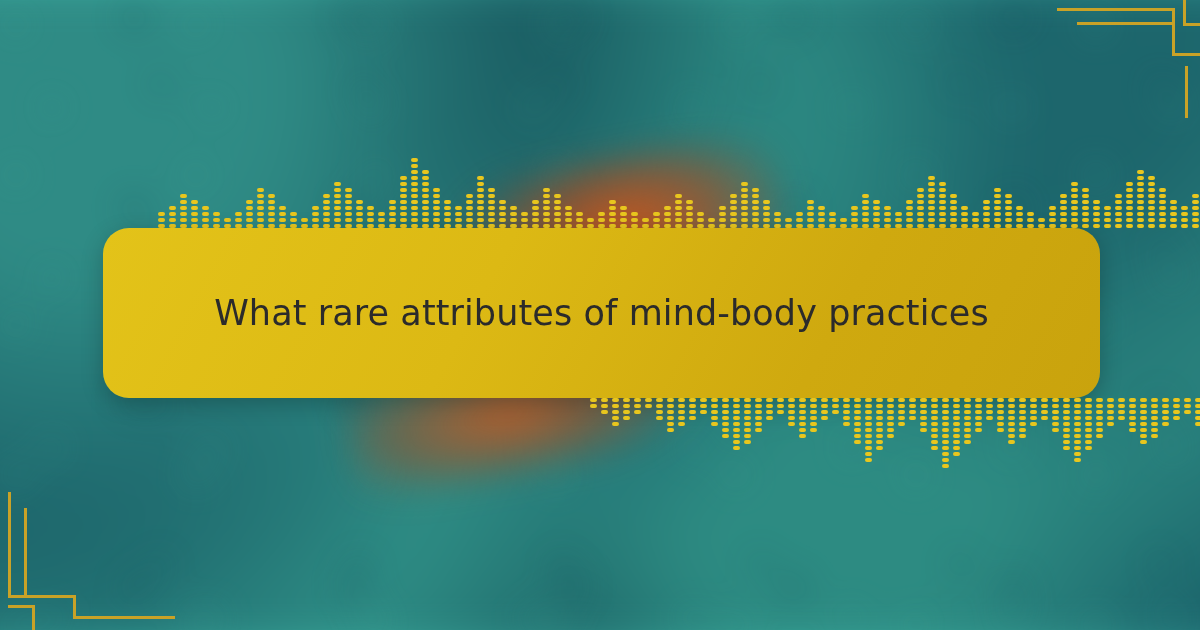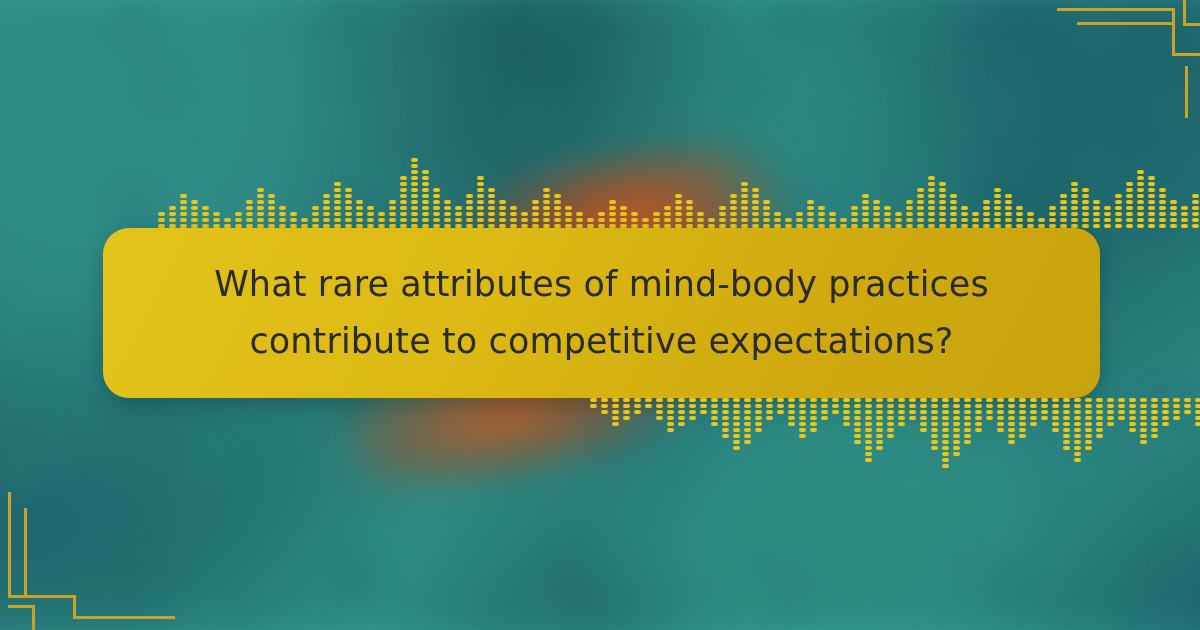--- a/index.html
+++ b/index.html
@@ -838,21 +838,20 @@
           <div class="dot"></div>
           <div class="dot"></div>
           <div class="dot"></div>
         </div>
       </div>
   </div>
 
   <div class="card">
     <p class="card-text">
       <span>What rare attributes of mind-body practices</span><br>
-      <span>contribute to competitive expectations?</span>
     </p>
   </div>
 
   <div class="wave-bottom-wrap">
     <div class="wave wave-bottom" id="wave-bottom">
         <div class="wave-col">
           <div class="dot"></div>
           <div class="dot"></div>
         </div>
         <div class="wave-col">

